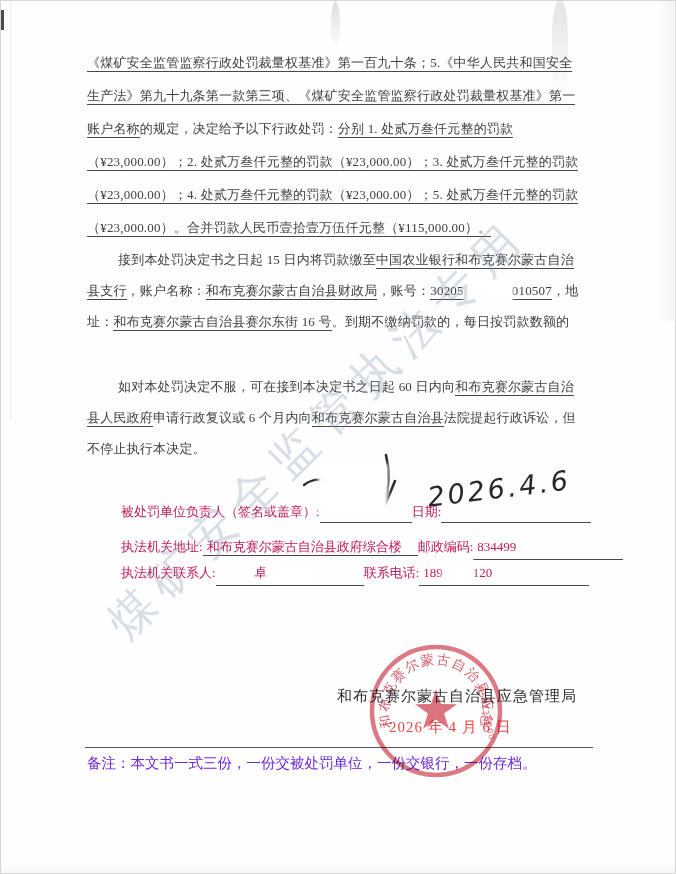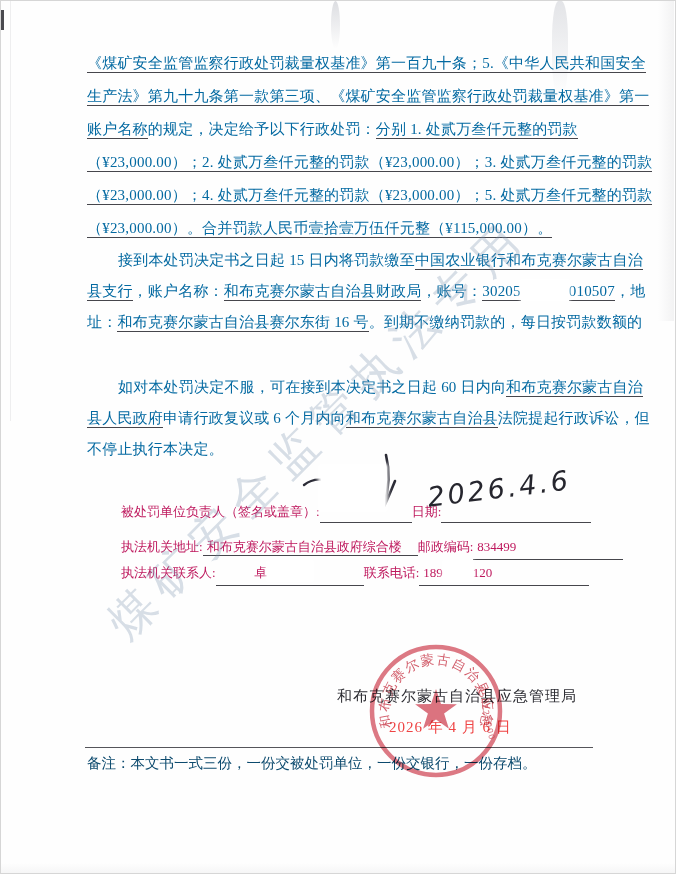--- a/index.html
+++ b/index.html
@@ -37,21 +37,21 @@
     z-index:4;pointer-events:none;
   }
 
   
   .doc-block{position:absolute;left:86px;width:512px;z-index:2;}
   #para-0{top:47px;}
   #para-1{top:245px;}
   #para-2{top:372px;}
   .doc-line{
     height:33px;line-height:30px;white-space:nowrap;
-    font-size:15px;color:#0369a1;letter-spacing:0.2px;font-family:Liberation Serif, serif;
+    font-size:13px;color:#404040;letter-spacing:0.2px;font-family:Liberation Serif, serif;
   }
   #para-1 .doc-line,#para-2 .doc-line{height:31px;line-height:28px;}
   .doc-line.indent{padding-left:31px;}
   .u{border-bottom:1px solid #46464c;padding-bottom:1px;}
   .redact-inline{
     display:inline-block;width:50px;height:18px;vertical-align:-3px;
     background:#ffffff;position:relative;z-index:3;margin:0 1px;
     box-shadow:0 0 3px 2px #ffffff;
   }
   .redact-inline.small{width:28px;}
@@ -78,21 +78,21 @@
     transform:rotate(-7deg);
   }
 
   
   .org-line{position:absolute;left:336px;top:686px;font-size:15px;color:#2d2d33;letter-spacing:1px;z-index:2;white-space:nowrap;}
   .org-date{position:absolute;left:388px;top:717px;font-size:15px;color:#ef4444;letter-spacing:1px;z-index:2;white-space:nowrap;}
   .stamp{position:absolute;left:360px;top:638px;z-index:7;mix-blend-mode:multiply;opacity:0.92;}
 
   
   .remark-rule{position:absolute;left:84px;top:746px;width:508px;height:1px;background:#55555a;z-index:2;}
-  .remark{position:absolute;left:86px;top:753px;width:512px;font-size:14.5px;color:#0c4a6e;z-index:2;white-space:nowrap;}
+  .remark{position:absolute;left:86px;top:753px;width:512px;font-size:14.5px;color:#6d28d9;z-index:2;white-space:nowrap;}
   .page-footer{position:absolute;left:86px;top:799px;width:508px;text-align:center;
     font-size:14.5px;color:#2d2d33;letter-spacing:4px;z-index:2;}
 </style>
 </head>
 <body>
 
 <div class="page">
 
   <div class="edge-shade-right"></div>
   <div class="edge-shade-bottom"></div>

